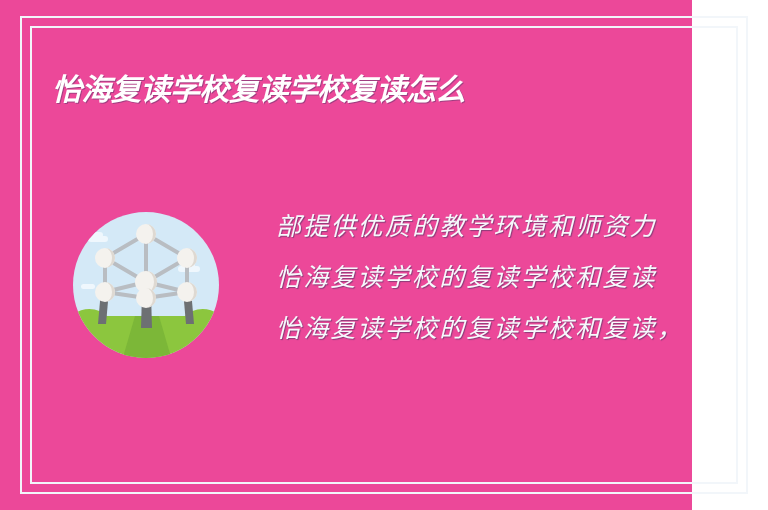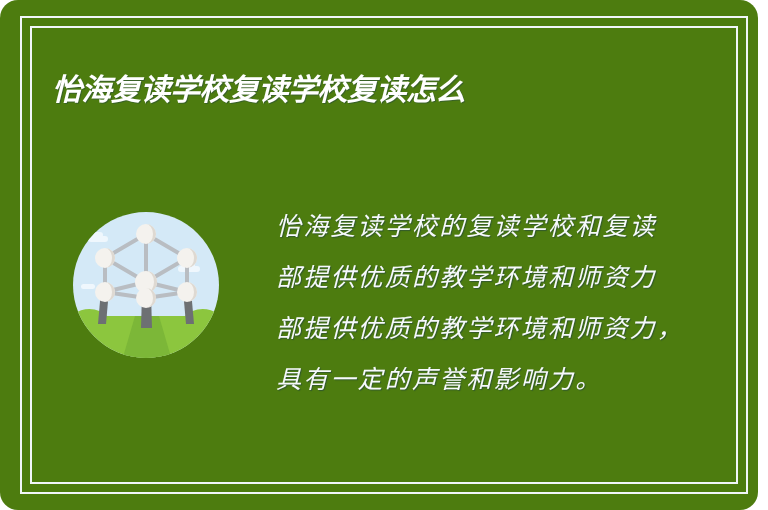--- a/index.html
+++ b/index.html
@@ -10,25 +10,24 @@
   body {
     width: 768px;
     height: 510px;
     overflow: hidden;
     font-family: "Liberation Sans", "DejaVu Sans", sans-serif;
   }
 
   
   #poster {
     position: relative;
-    width: 758px;
+    width: 692px;
     height: 510px;
-    background: #4d7c0f;
+    background: #ec4899;
     box-sizing: border-box;
-    border-radius: 18px;
   }
 
   
   #frame-outer {
     position: absolute;
     left: 20px;
     top: 16px;
     width: 728px;
     height: 478px;
     border: 2px solid #f2f6fa;
@@ -194,20 +193,19 @@
             <path d="M73 59 a11 11 0 0 1 0 22 a8 11 0 0 0 0 -22" fill="#ded9d2"></path>
 
             <circle cx="73" cy="86" r="10" fill="#f4f2ee"></circle>
             <path d="M73 76 a10 10 0 0 1 0 20 a7 10 0 0 0 0 -20" fill="#ded9d2"></path>
           </g>
         </g>
       </svg>
     </div>
 
     <div id="body-copy">
+      <span class="body-line">部提供优质的教学环境和师资力</span>
       <span class="body-line">怡海复读学校的复读学校和复读</span>
-      <span class="body-line">部提供优质的教学环境和师资力</span>
-      <span class="body-line">部提供优质的教学环境和师资力，</span>
-      <span class="body-line">具有一定的声誉和影响力。</span>
+      <span class="body-line">怡海复读学校的复读学校和复读，</span>
     </div>
 
   </div>
 </div>
 
 </body></html>

